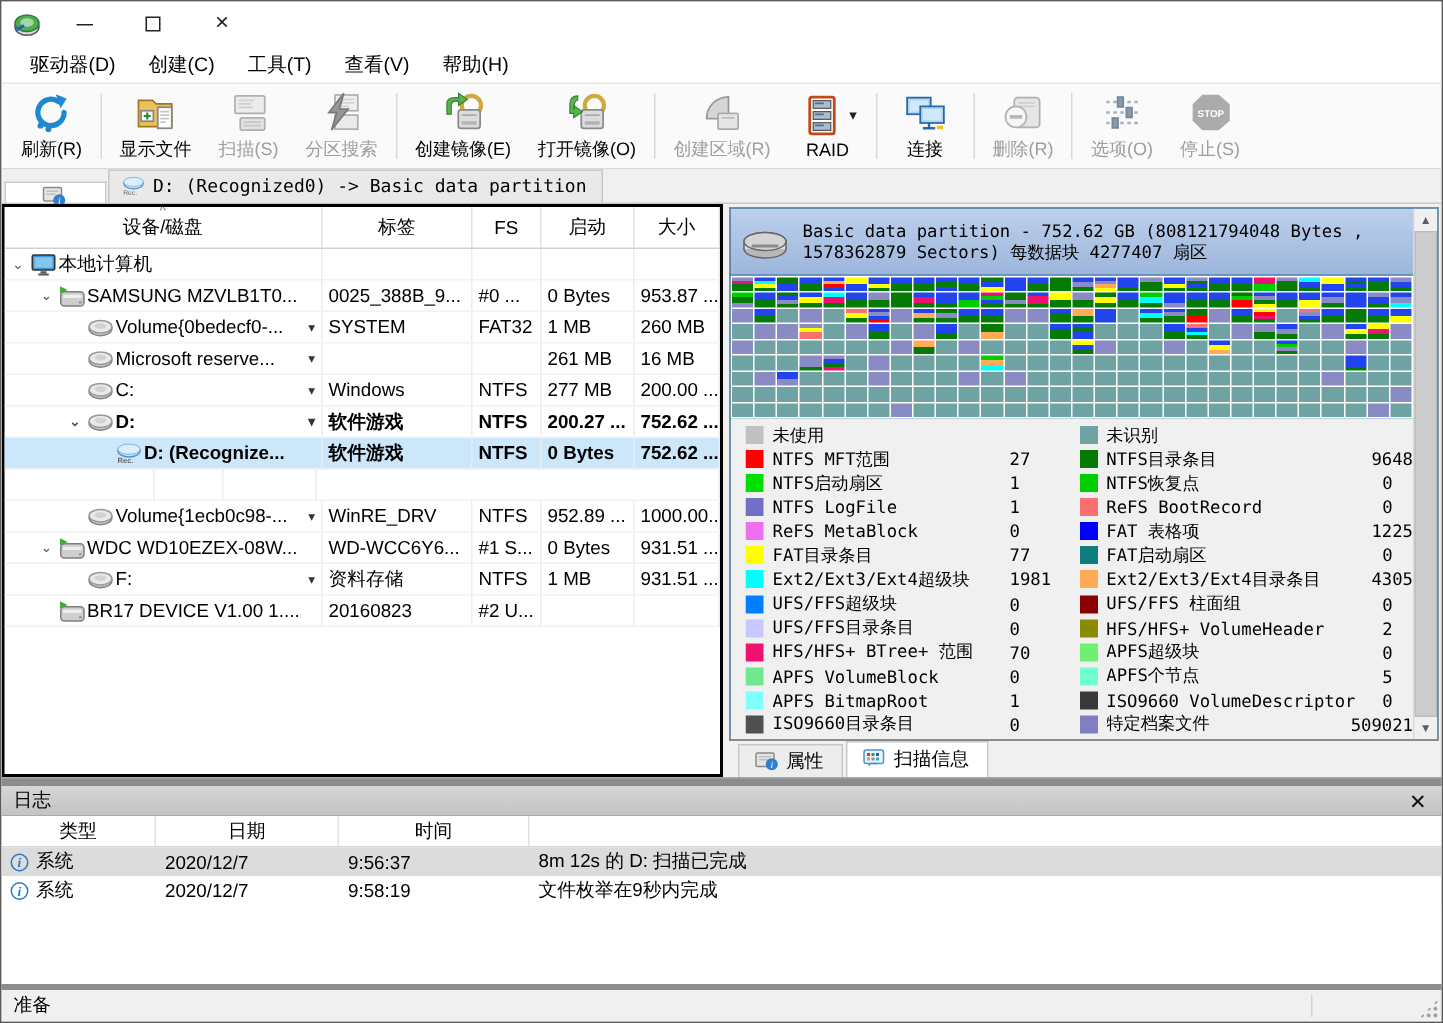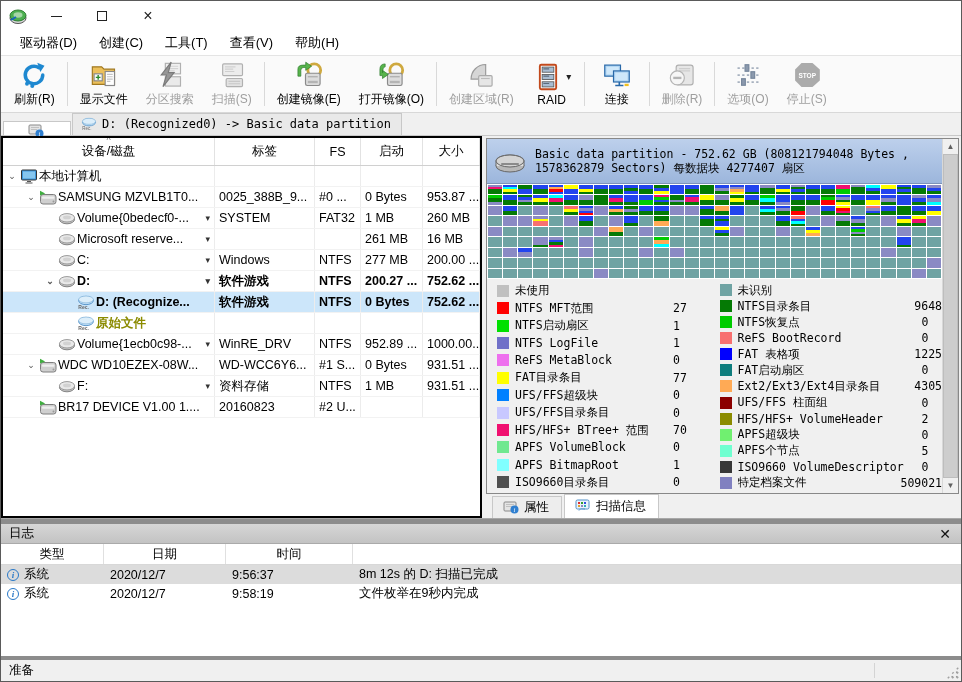--- a/index.html
+++ b/index.html
@@ -175,41 +175,41 @@
               <path d="M5 14h4M7 12v4" stroke="#2a8a2a" stroke-width="1.2"></path>
             </svg>
           </span>
         </span>
        <span class="tb-label">显示文件</span>
      </div>
       <div class="tb-btn disabled">
        <span class="tb-iconrow">
           <span class="icon">
             <svg viewBox="0 0 24 24">
+              <rect x="4" y="2.5" width="17" height="10" rx="1" fill="#ececec" stroke="#b0b0b0"></rect>
+              <path d="M6 5h9M6 7h7M6 9h8" stroke="#cfcfcf"></path>
+              <rect x="7" y="15" width="14" height="7" rx="1" fill="#e2e2e2" stroke="#b0b0b0"></rect>
+              <path d="M9 17.5h10M9 19.5h10" stroke="#c8c8c8"></path>
+            </svg>
+          </span>
+        </span>
+       <span class="tb-label">扫描(S)</span>
+     </div>
+      <div class="tb-btn disabled">
+       <span class="tb-iconrow">
+          <span class="icon">
+            <svg viewBox="0 0 24 24">
               <rect x="8" y="2" width="13" height="9" fill="#f0f0f0" stroke="#b0b0b0"></rect>
               <path d="M10 4.5h9M10 6.5h9M10 8.5h6" stroke="#d2d2d2"></path>
               <rect x="8" y="13.5" width="13" height="8" fill="#eaeaea" stroke="#b0b0b0"></rect>
               <path d="M13 1 4.5 12h4.5L6 22l9.5-12h-5z" fill="#969696" stroke="#7a7a7a"></path>
             </svg>
           </span>
         </span>
        <span class="tb-label">分区搜索</span>
-     </div>
-      <div class="tb-btn disabled">
-       <span class="tb-iconrow">
-          <span class="icon">
-            <svg viewBox="0 0 24 24">
-              <rect x="4" y="2.5" width="17" height="10" rx="1" fill="#ececec" stroke="#b0b0b0"></rect>
-              <path d="M6 5h9M6 7h7M6 9h8" stroke="#cfcfcf"></path>
-              <rect x="7" y="15" width="14" height="7" rx="1" fill="#e2e2e2" stroke="#b0b0b0"></rect>
-              <path d="M9 17.5h10M9 19.5h10" stroke="#c8c8c8"></path>
-            </svg>
-          </span>
-        </span>
-       <span class="tb-label">扫描(S)</span>
      </div>
       <div class="tb-sep"></div>
       <div class="tb-btn">
        <span class="tb-iconrow">
           <span class="icon">
             <svg viewBox="0 0 24 24">
               <circle cx="16.5" cy="8" r="5.5" fill="none" stroke="#cfa93f" stroke-width="2.4"></circle>
               <rect x="9" y="10.5" width="12.5" height="10.5" rx="1.5" fill="#dcdcdc" stroke="#8a8a8a"></rect>
               <path d="M11 13.5h8.5" stroke="#aaa"></path>
               <rect x="11" y="17" width="8.5" height="2" fill="#b4b4b4"></rect>
@@ -489,32 +489,20 @@
               </span>
          <span style="overflow:hidden;text-overflow:clip;">D: (Recognize...</span>
 
        </div>
        <div class="td c-label">软件游戏</div>
        <div class="td c-fs">NTFS</div>
        <div class="td c-start">0 Bytes</div>
        <div class="td c-size">752.62 ...</div>
      </div>
           <div class="trow   olive">
-       <div class="td name c-name" style="padding-left:59px">
-         <span class="chev"></span>
-         <span class="tree-icon icon">
-                <svg viewBox="0 0 20 16">
-                  <ellipse cx="10" cy="5.8" rx="8.2" ry="4.6" fill="#c2e0f6" stroke="#5090c8"></ellipse>
-                  <ellipse cx="10" cy="4.6" rx="8.2" ry="3.8" fill="#dceefa" stroke="#74aad4" stroke-width=".6"></ellipse>
-                  <text x="1.5" y="15.2" font-size="5.6" fill="#666" font-family="sans-serif">Rec.</text>
-                </svg>
-              </span>
-         <span style="overflow:hidden;text-overflow:clip;">原始文件</span>
-
-       </div>
        <div class="td c-label"></div>
        <div class="td c-fs"></div>
        <div class="td c-start"></div>
        <div class="td c-size"></div>
      </div>
           <div class="trow   ">
        <div class="td name c-name" style="padding-left:40px">
          <span class="chev"></span>
          <span class="tree-icon icon">
                 <svg viewBox="0 0 18 13">
@@ -900,20 +888,25 @@
        </div>
                 <div class="legend-item">
          <span class="swatch" style="background:#ee70ee"></span>
          <span class="legend-label">ReFS MetaBlock</span>
          <span class="legend-count">0</span>
        </div>
                 <div class="legend-item">
          <span class="swatch" style="background:#ffff00"></span>
          <span class="legend-label">FAT目录条目</span>
          <span class="legend-count">77</span>
+       </div>
+                <div class="legend-item">
+         <span class="swatch" style="background:#00ffff"></span>
+         <span class="legend-label">Ext2/Ext3/Ext4超级块</span>
+         <span class="legend-count">1981</span>
        </div>
                 <div class="legend-item">
          <span class="swatch" style="background:#0080ff"></span>
          <span class="legend-label">UFS/FFS超级块</span>
          <span class="legend-count">0</span>
        </div>
                 <div class="legend-item">
          <span class="swatch" style="background:#c8c8ff"></span>
          <span class="legend-label">UFS/FFS目录条目</span>
          <span class="legend-count">0</span>

